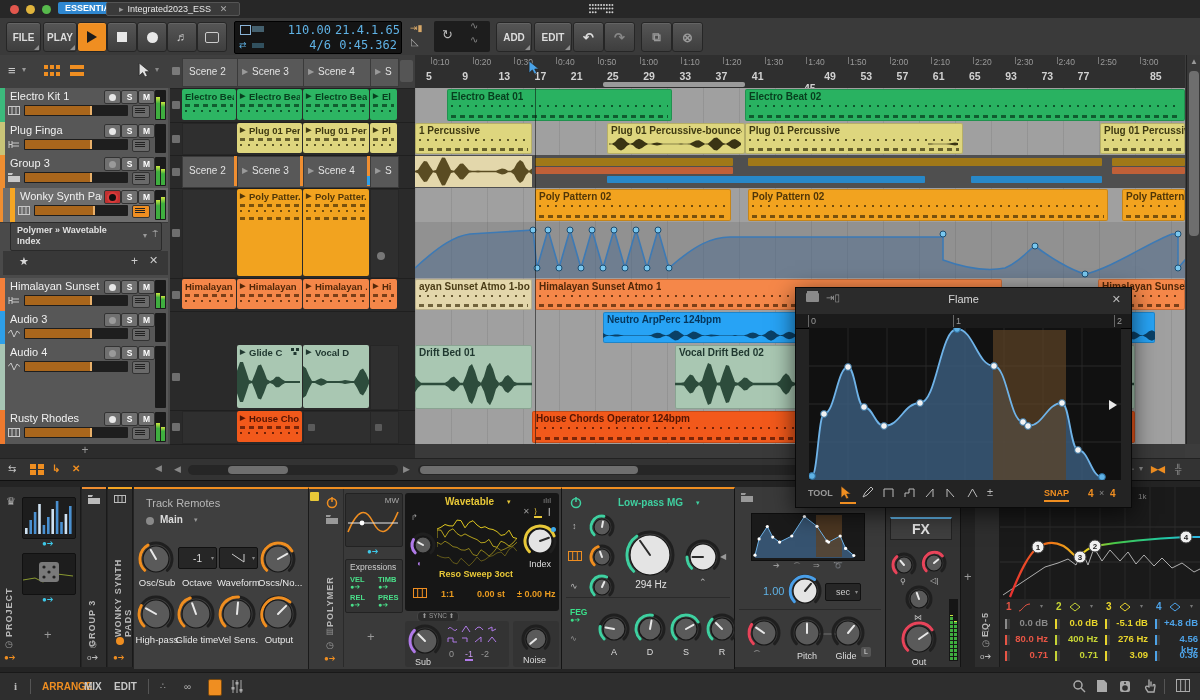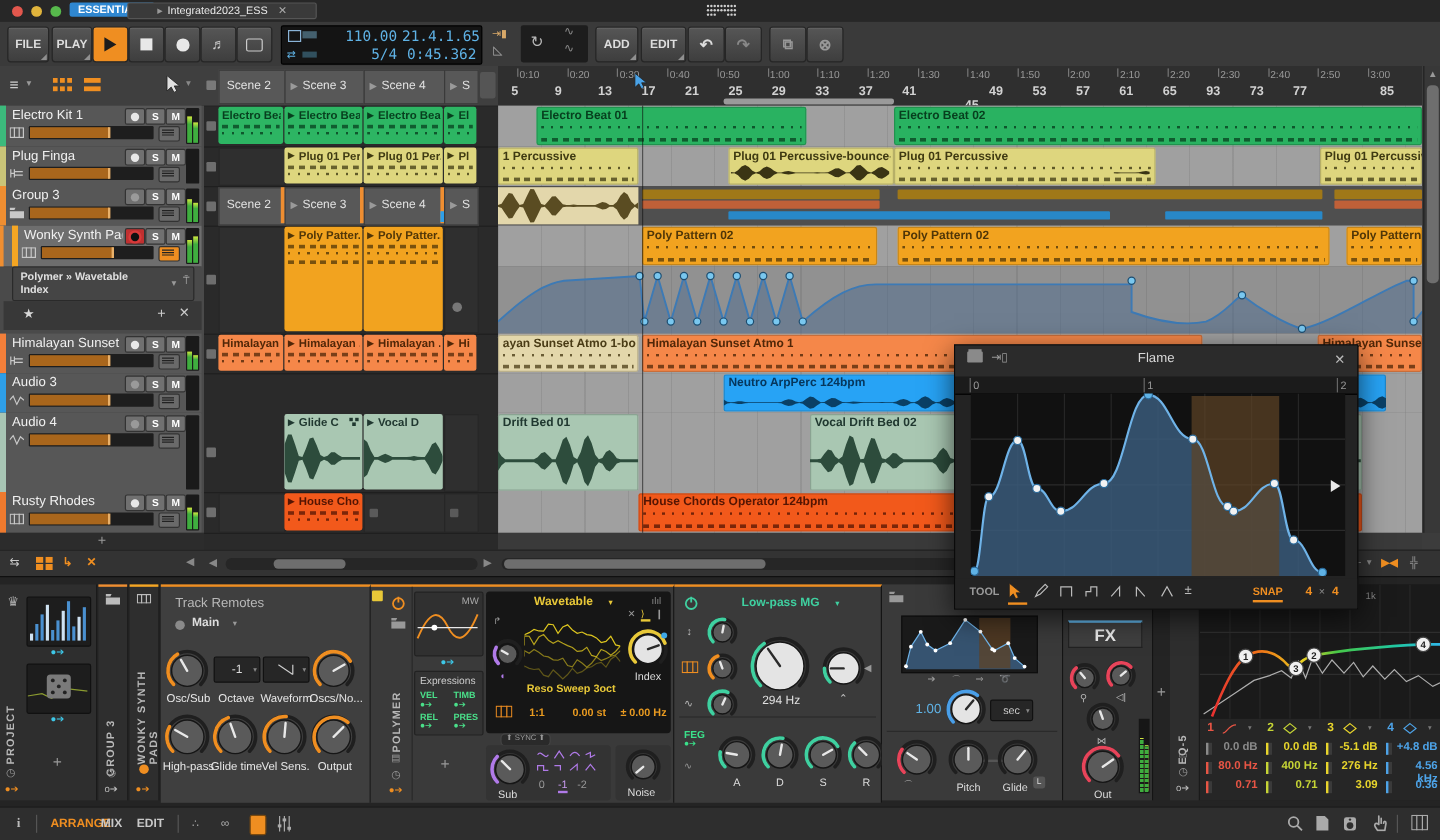--- a/index.html
+++ b/index.html
@@ -31,21 +31,21 @@
 </head>
 <body>
 
 <div id="app">
 
   <div class="abs" id="titlebar" style="left:0;top:0;width:1200px;height:18px;background:#272727;border-bottom:1px solid #141414;">
     <span class="abs" style="left:10px;top:5px;width:9px;height:9px;border-radius:50%;background:#e2574d;"></span>
     <span class="abs" style="left:26px;top:5px;width:9px;height:9px;border-radius:50%;background:#e0b43c;"></span>
     <span class="abs" style="left:42px;top:5px;width:9px;height:9px;border-radius:50%;background:#57b94c;"></span>
     <span class="abs" style="left:58px;top:2px;padding:1px 7px;background:#2f87d0;color:#fff;font-size:9px;font-weight:bold;border-radius:2px;">ESSENTIALS</span>
-    <span class="abs" style="left:106px;top:2px;padding:1px 24px;background:#3a3a3a;border:1px solid #555;color:#e8e8e8;font-size:9px;border-radius:2px;">
+    <span class="abs" style="left:106px;top:2px;padding:1px 12px;background:#3a3a3a;border:1px solid #555;color:#e8e8e8;font-size:9px;border-radius:2px;">
       <span style="color:#999;margin-right:4px;">▸</span><span>Integrated2023_ESS</span>
       <span style="color:#aaa;margin-left:6px;">✕</span>
     </span>
     <span class="abs" id="bitwig-logo" style="left:588px;top:3px;width:26px;height:12px;">
         <svg width="26" height="12">
           <circle cx="2" cy="2" r="1" fill="#cfcfcf"></circle>
           <circle cx="4.8" cy="2" r="1" fill="#cfcfcf"></circle>
           <circle cx="7.6" cy="2" r="1" fill="#cfcfcf"></circle>
           <circle cx="10.399999999999999" cy="2" r="1" fill="#cfcfcf"></circle>
           <circle cx="13.2" cy="2" r="1" fill="#cfcfcf"></circle>
@@ -88,21 +88,21 @@
     <div class="btn" style="left:197px;top:4px;width:28px;height:28px;">
       <span style="width:12px;height:9px;border:1.5px solid #ccc;border-radius:2px;"></span>
       </div>
 
     <div class="abs" style="left:234px;top:3px;width:166px;height:31px;background:#141414;border-radius:2px;border:1px solid #000;">
       <span class="abs" style="left:5px;top:3px;width:9px;height:8px;border:1.5px solid #8ab4d8;"></span>
       <span class="abs" style="left:17px;top:4px;width:12px;height:6px;background:#44606e;"></span>
       <span class="abs" style="left:4px;top:18px;color:#5fb2e5;font-size:9px;">⇄</span>
       <span class="abs" style="left:17px;top:21px;width:12px;height:5px;background:#31505e;"></span>
       <span class="abs disp" style="left:34px;top:1px;width:62px;text-align:right;font-size:12px;">110.00</span>
-      <span class="abs disp" style="left:34px;top:16px;width:62px;text-align:right;font-size:12px;">5/4</span>
+      <span class="abs disp" style="left:34px;top:16px;width:62px;text-align:right;font-size:12px;">4/6</span>
       <span class="abs disp" style="left:100px;top:1px;width:62px;text-align:right;font-size:12px;">21.4.1.65</span>
       <span class="abs disp" style="left:100px;top:16px;width:62px;text-align:right;font-size:12px;">0:45.362</span>
     </div>
     <span class="abs" style="left:410px;top:5px;font-size:9px;color:#d8a868;">⇥▮</span>
     <span class="abs" style="left:411px;top:18px;font-size:10px;color:#aaa;">◺</span>
     <div class="abs" style="left:434px;top:3px;width:56px;height:31px;background:#1d1d1d;border-radius:2px;">
       <span class="abs" style="left:8px;top:6px;font-size:13px;color:#b8b8b8;">↻</span>
       <span class="abs" style="left:36px;top:-1px;font-size:10px;color:#888;">∿</span>
       <span class="abs" style="left:36px;top:13px;font-size:10px;color:#888;">∿</span>
     </div>

